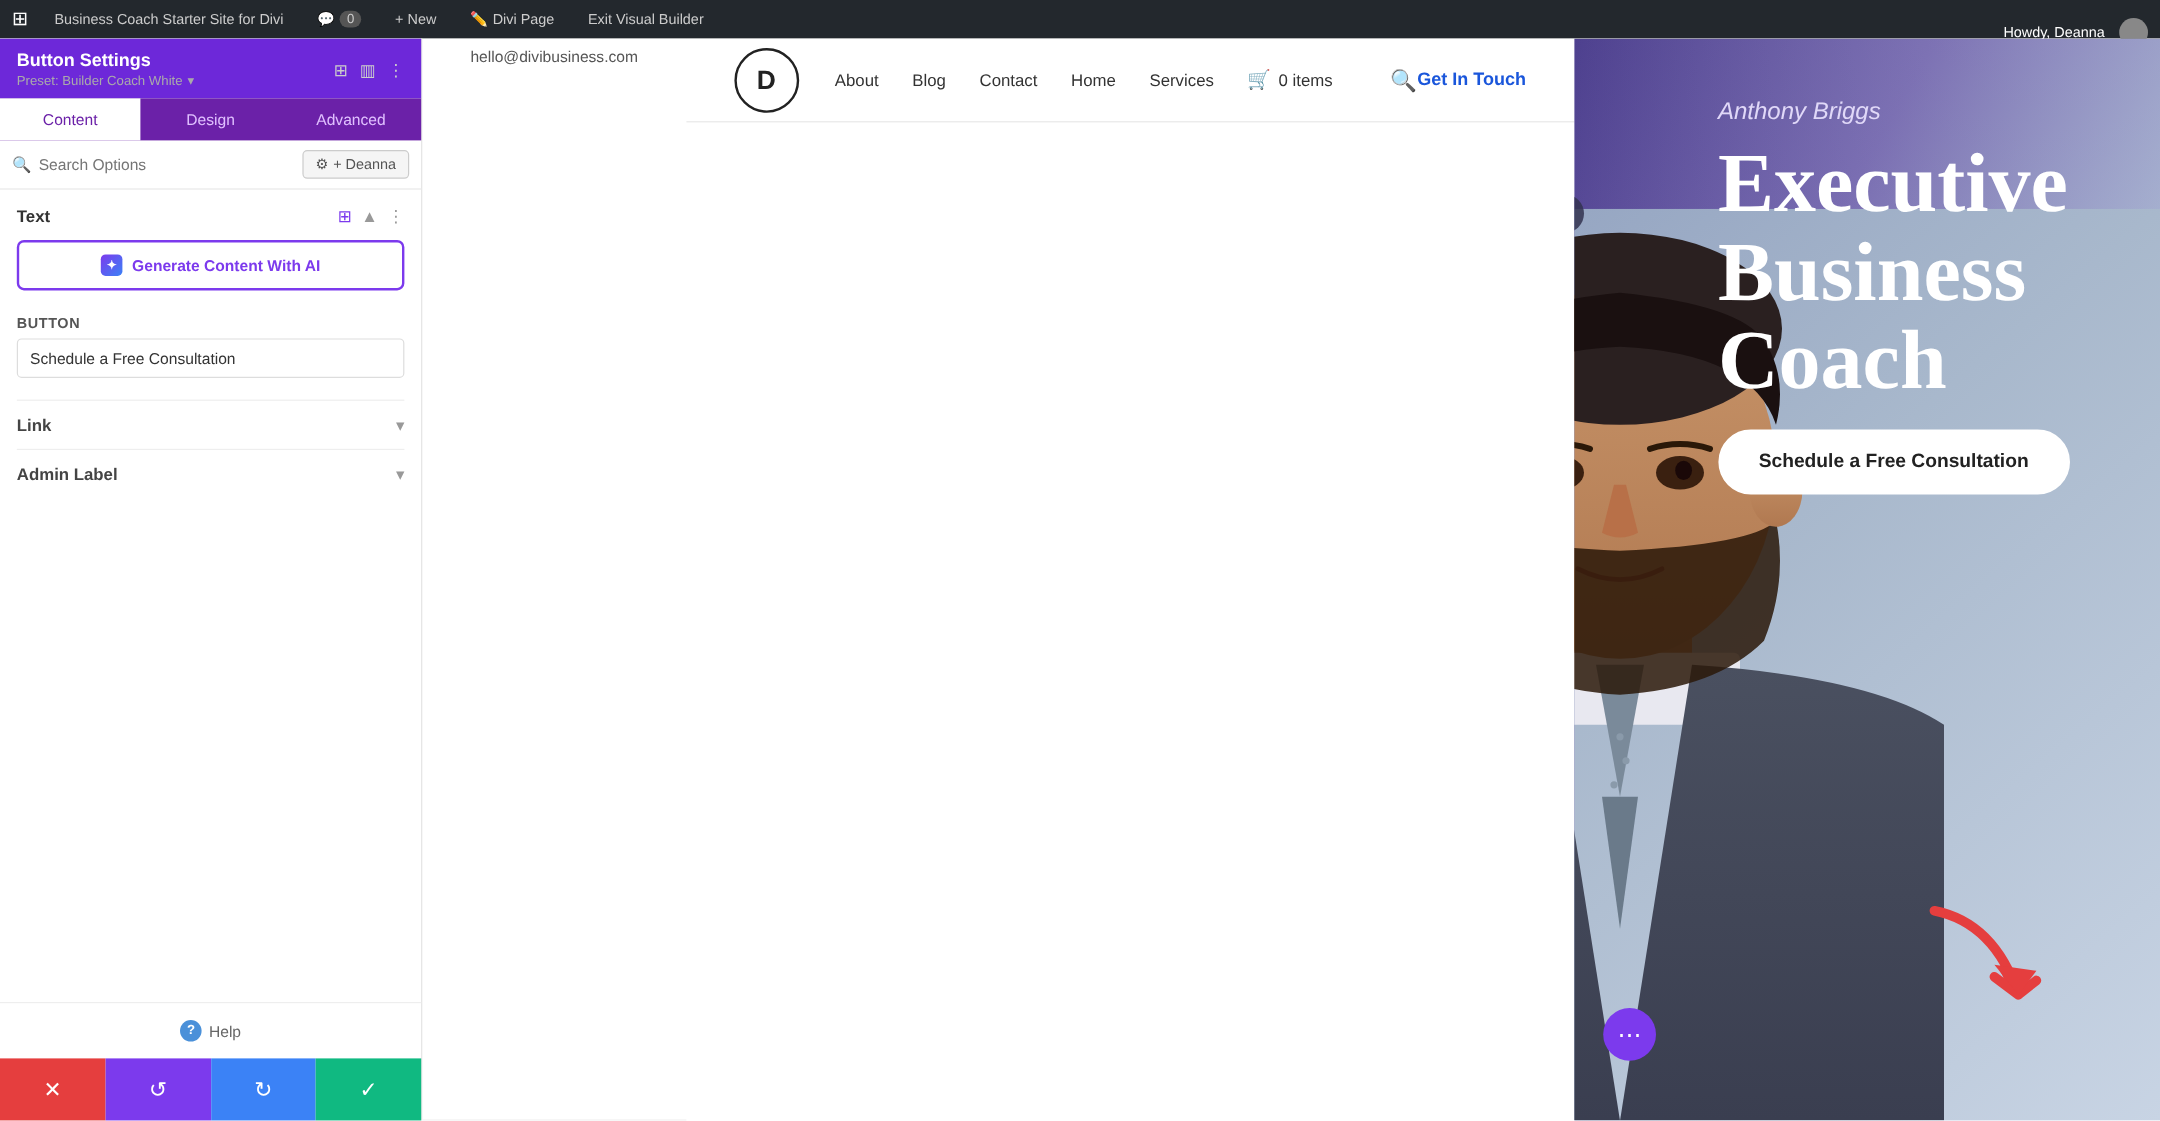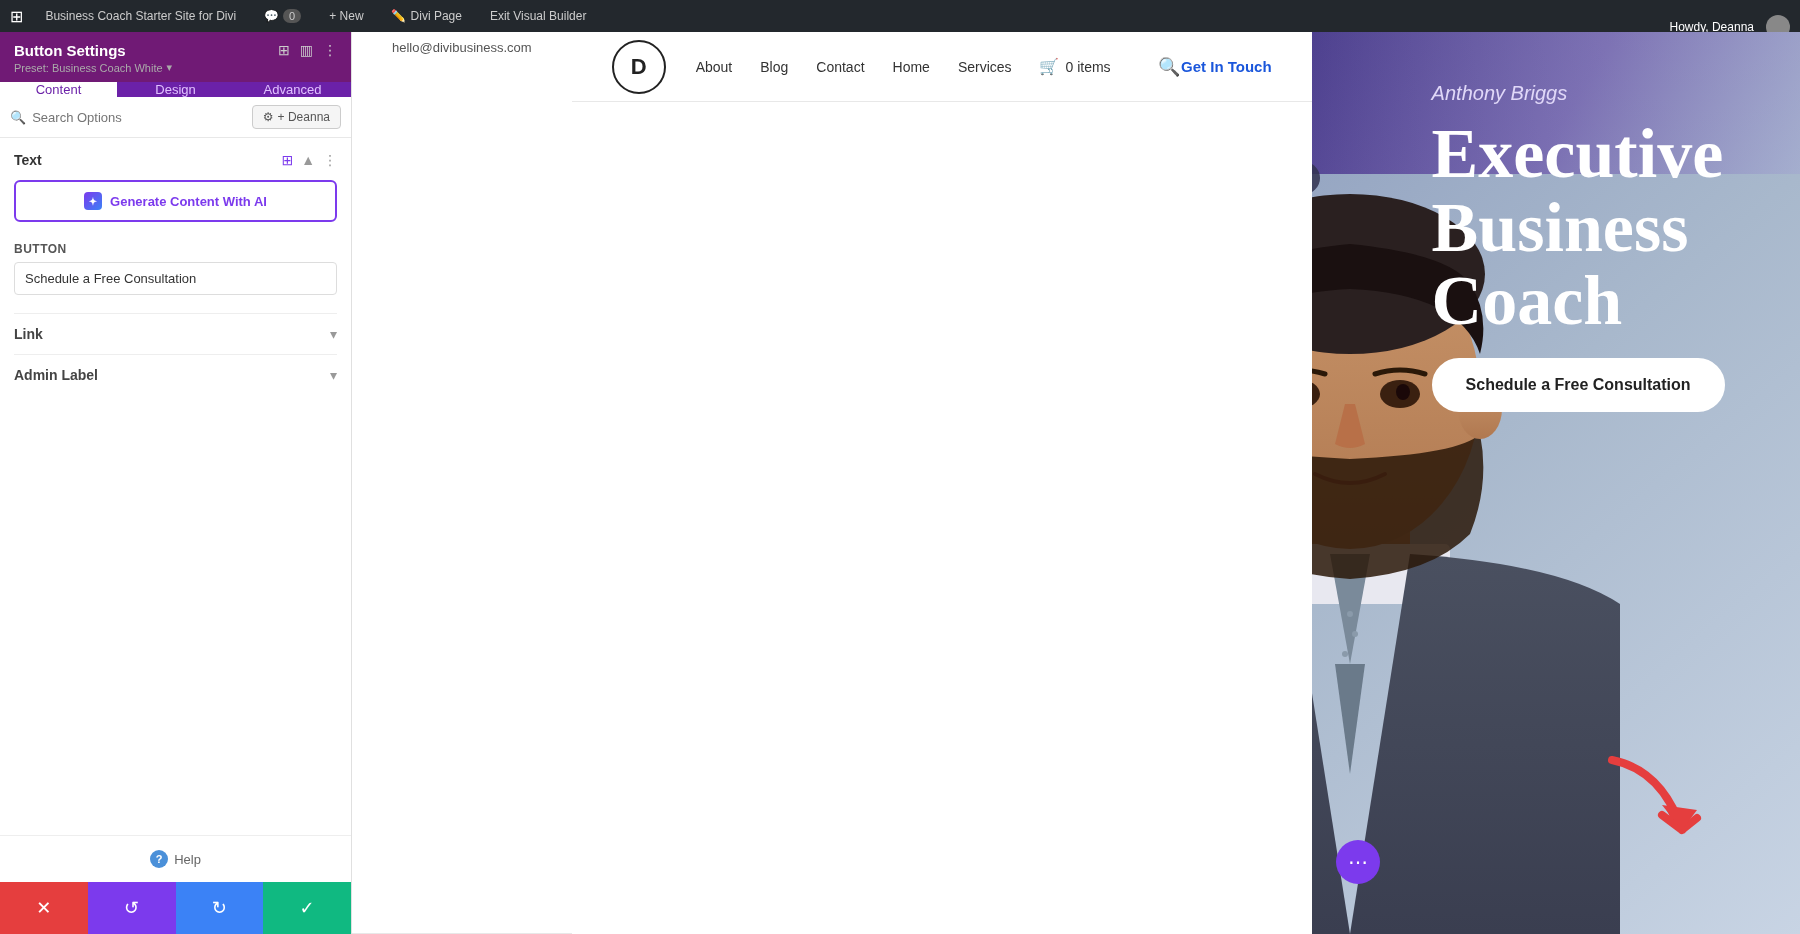--- a/index.html
+++ b/index.html
@@ -33,39 +33,39 @@
     .left-panel {
       width: 352px;
       background: #fff;
       display: flex;
       flex-direction: column;
       border-right: 1px solid #e0e0e0;
       flex-shrink: 0;
     }
 
     .panel-header {
-      background: #701a75;
+      background: #6d28d9;
       color: #fff;
       padding: 10px 14px 8px;
       display: flex;
-      align-items: flex-start;
+      align-items: center;
       justify-content: space-between;
     }
     .panel-title { font-size: 15px; font-weight: 600; }
     .panel-preset { font-size: 11px; color: #aaa; display: flex; align-items: center; gap: 4px; margin-top: 2px; }
     .panel-header-icons { display: flex; gap: 10px; align-items: center; }
     .panel-header-icon { color: #ccc; cursor: pointer; font-size: 14px; }
 
     .panel-tabs {
       display: flex;
       background: #6b21a8;
     }
     .panel-tab {
       flex: 1;
-      padding: 0 0;
+      padding: 10px 0;
       text-align: center;
       font-size: 13px;
       font-weight: 500;
       color: #e0c0ff;
       cursor: pointer;
     }
     .panel-tab.active {
       background: #fff;
       color: #6b21a8;
     }
@@ -452,21 +452,21 @@
   </div>
 </div>
 
 <div class="main-layout">
 
   <div class="left-panel">
     <div class="panel-header">
       <div>
         <div class="panel-title">Button Settings</div>
         <div class="panel-preset">
-          <span>Preset: Business Coach White</span>
+          <span>Preset: Builder Coach White</span>
           <span>▾</span>
         </div>
       </div>
       <div class="panel-header-icons">
         <span class="panel-header-icon">⊞</span>
         <span class="panel-header-icon">▥</span>
         <span class="panel-header-icon">⋮</span>
       </div>
     </div>
 

